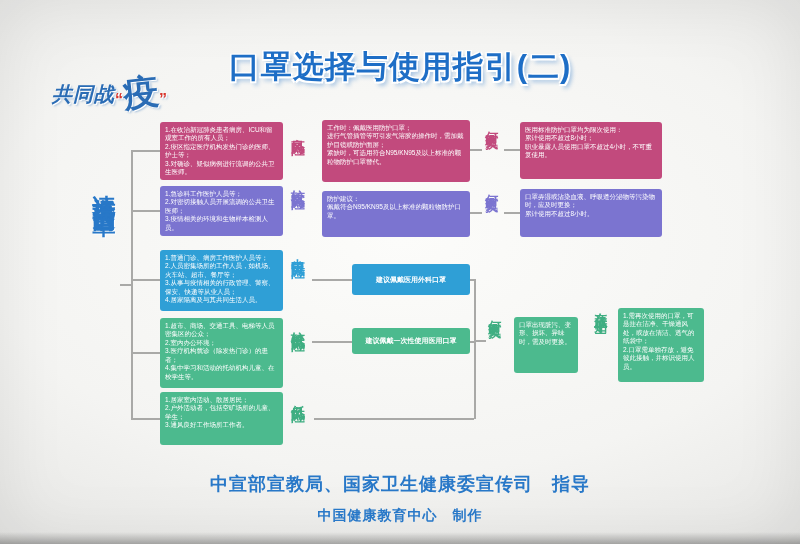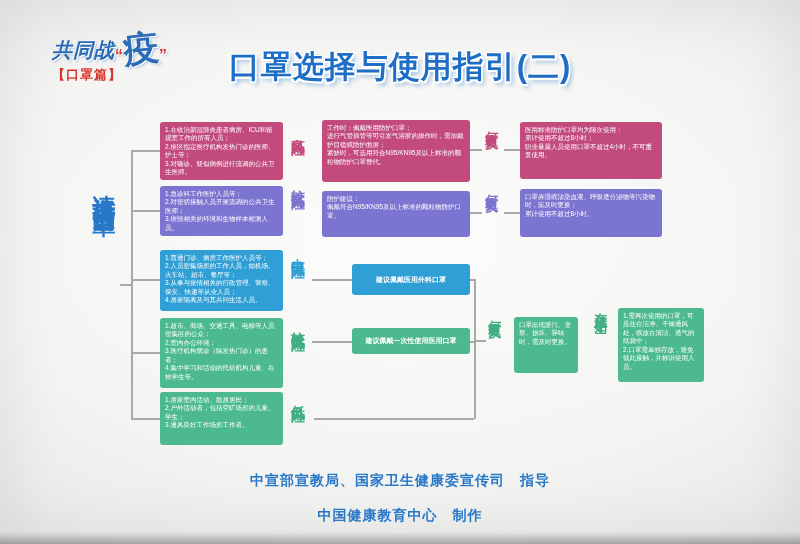--- a/index.html
+++ b/index.html
@@ -14,21 +14,21 @@
     background:radial-gradient(ellipse 115% 95% at 50% 44%, #fcfcfa 0%, #f4f4f2 45%, #e7e7e5 72%, #d3d2d0 92%, #c2c1bf 100%);
     box-shadow:inset 0 0 70px rgba(0,0,0,0.08);
   }
   .bottom-edge{
     position:absolute;left:0;right:0;bottom:0;height:12px;
     background:linear-gradient(rgba(0,0,0,0), rgba(0,0,0,0.28));
   }
   
   .logo{position:absolute;left:52px;top:32px;width:130px;}
   .logo-line1{display:flex;align-items:flex-end;color:#2a6cb5;font-weight:bold;
-    text-shadow:1px 1px 0 #fff, 2px 2px 2px rgba(42,108,181,.35);}
+    text-shadow:1px 1px 0 #fff, 2px 2px 2px rgba(42,108,181,.35);margin-top:44px;}
   .logo-prefix{font-size:20px;font-style:italic;letter-spacing:1px;}
   .logo-quote{color:#d9342b;font-size:16px;font-weight:bold;line-height:1;}
   .logo-yi{font-size:36px;line-height:.9;font-family:"DejaVu Serif","Liberation Serif",serif;
     font-weight:bold;transform:rotate(-6deg);display:inline-block;}
   .logo-badge{color:#d9342b;font-weight:bold;font-size:13px;letter-spacing:1px;margin-top:2px;}
   
   .title{
     position:absolute;top:46px;left:50%;transform:translateX(-50%);
     font-size:31px;font-weight:bold;color:#1e6ec6;letter-spacing:1px;white-space:nowrap;
     text-shadow:-1.5px -1.5px 0 #fff,1.5px -1.5px 0 #fff,-1.5px 1.5px 0 #fff,1.5px 1.5px 0 #fff,3px 4px 4px rgba(30,110,198,.45);
@@ -55,36 +55,35 @@
     position:absolute;writing-mode:vertical-rl;text-orientation:upright;
     font-weight:bold;font-size:14px;letter-spacing:2px;line-height:1.1;white-space:nowrap;
   }
   .vlabel.small{font-size:13px;}
   .c-pink{color:#c24a7d;} .c-purple{color:#7b74d0;}
   .c-blue{color:#2f9fd6;} .c-green{color:#3fae82;}
   
   .line{position:absolute;background:#a9a9a7;}
   
   .credits{position:absolute;left:0;right:0;text-align:center;color:#2878c8;font-weight:bold;letter-spacing:1px;}
-  .credits-1{top:472px;font-size:14px;}
+  .credits-1{top:472px;font-size:18px;}
   .credits-2{top:507px;font-size:14px;}
 </style>
 </head>
 <body>
 
 <div class="poster">
 
   <div class="logo">
     <div class="logo-line1">
       <span class="logo-prefix">共同战</span>
       <span class="logo-quote">“</span>
       <span class="logo-yi">疫</span>
       <span class="logo-quote">”</span>
     </div>
-    <div class="logo-badge">【口罩篇】</div>
   </div>
 
   <div class="title">口罩选择与使用指引(二)</div>
 
   <div class="left-axis">请选择合适的口罩</div>
 
   <div class="line" style="left:120px;top:284px;width:11px;height:1.5px;"></div>
   <div class="line" style="left:131px;top:150px;width:1.5px;height:269px;"></div>
   <div class="line" style="left:131px;top:150px;width:29px;height:1.5px;"></div>
   <div class="line" style="left:131px;top:210px;width:29px;height:1.5px;"></div>

